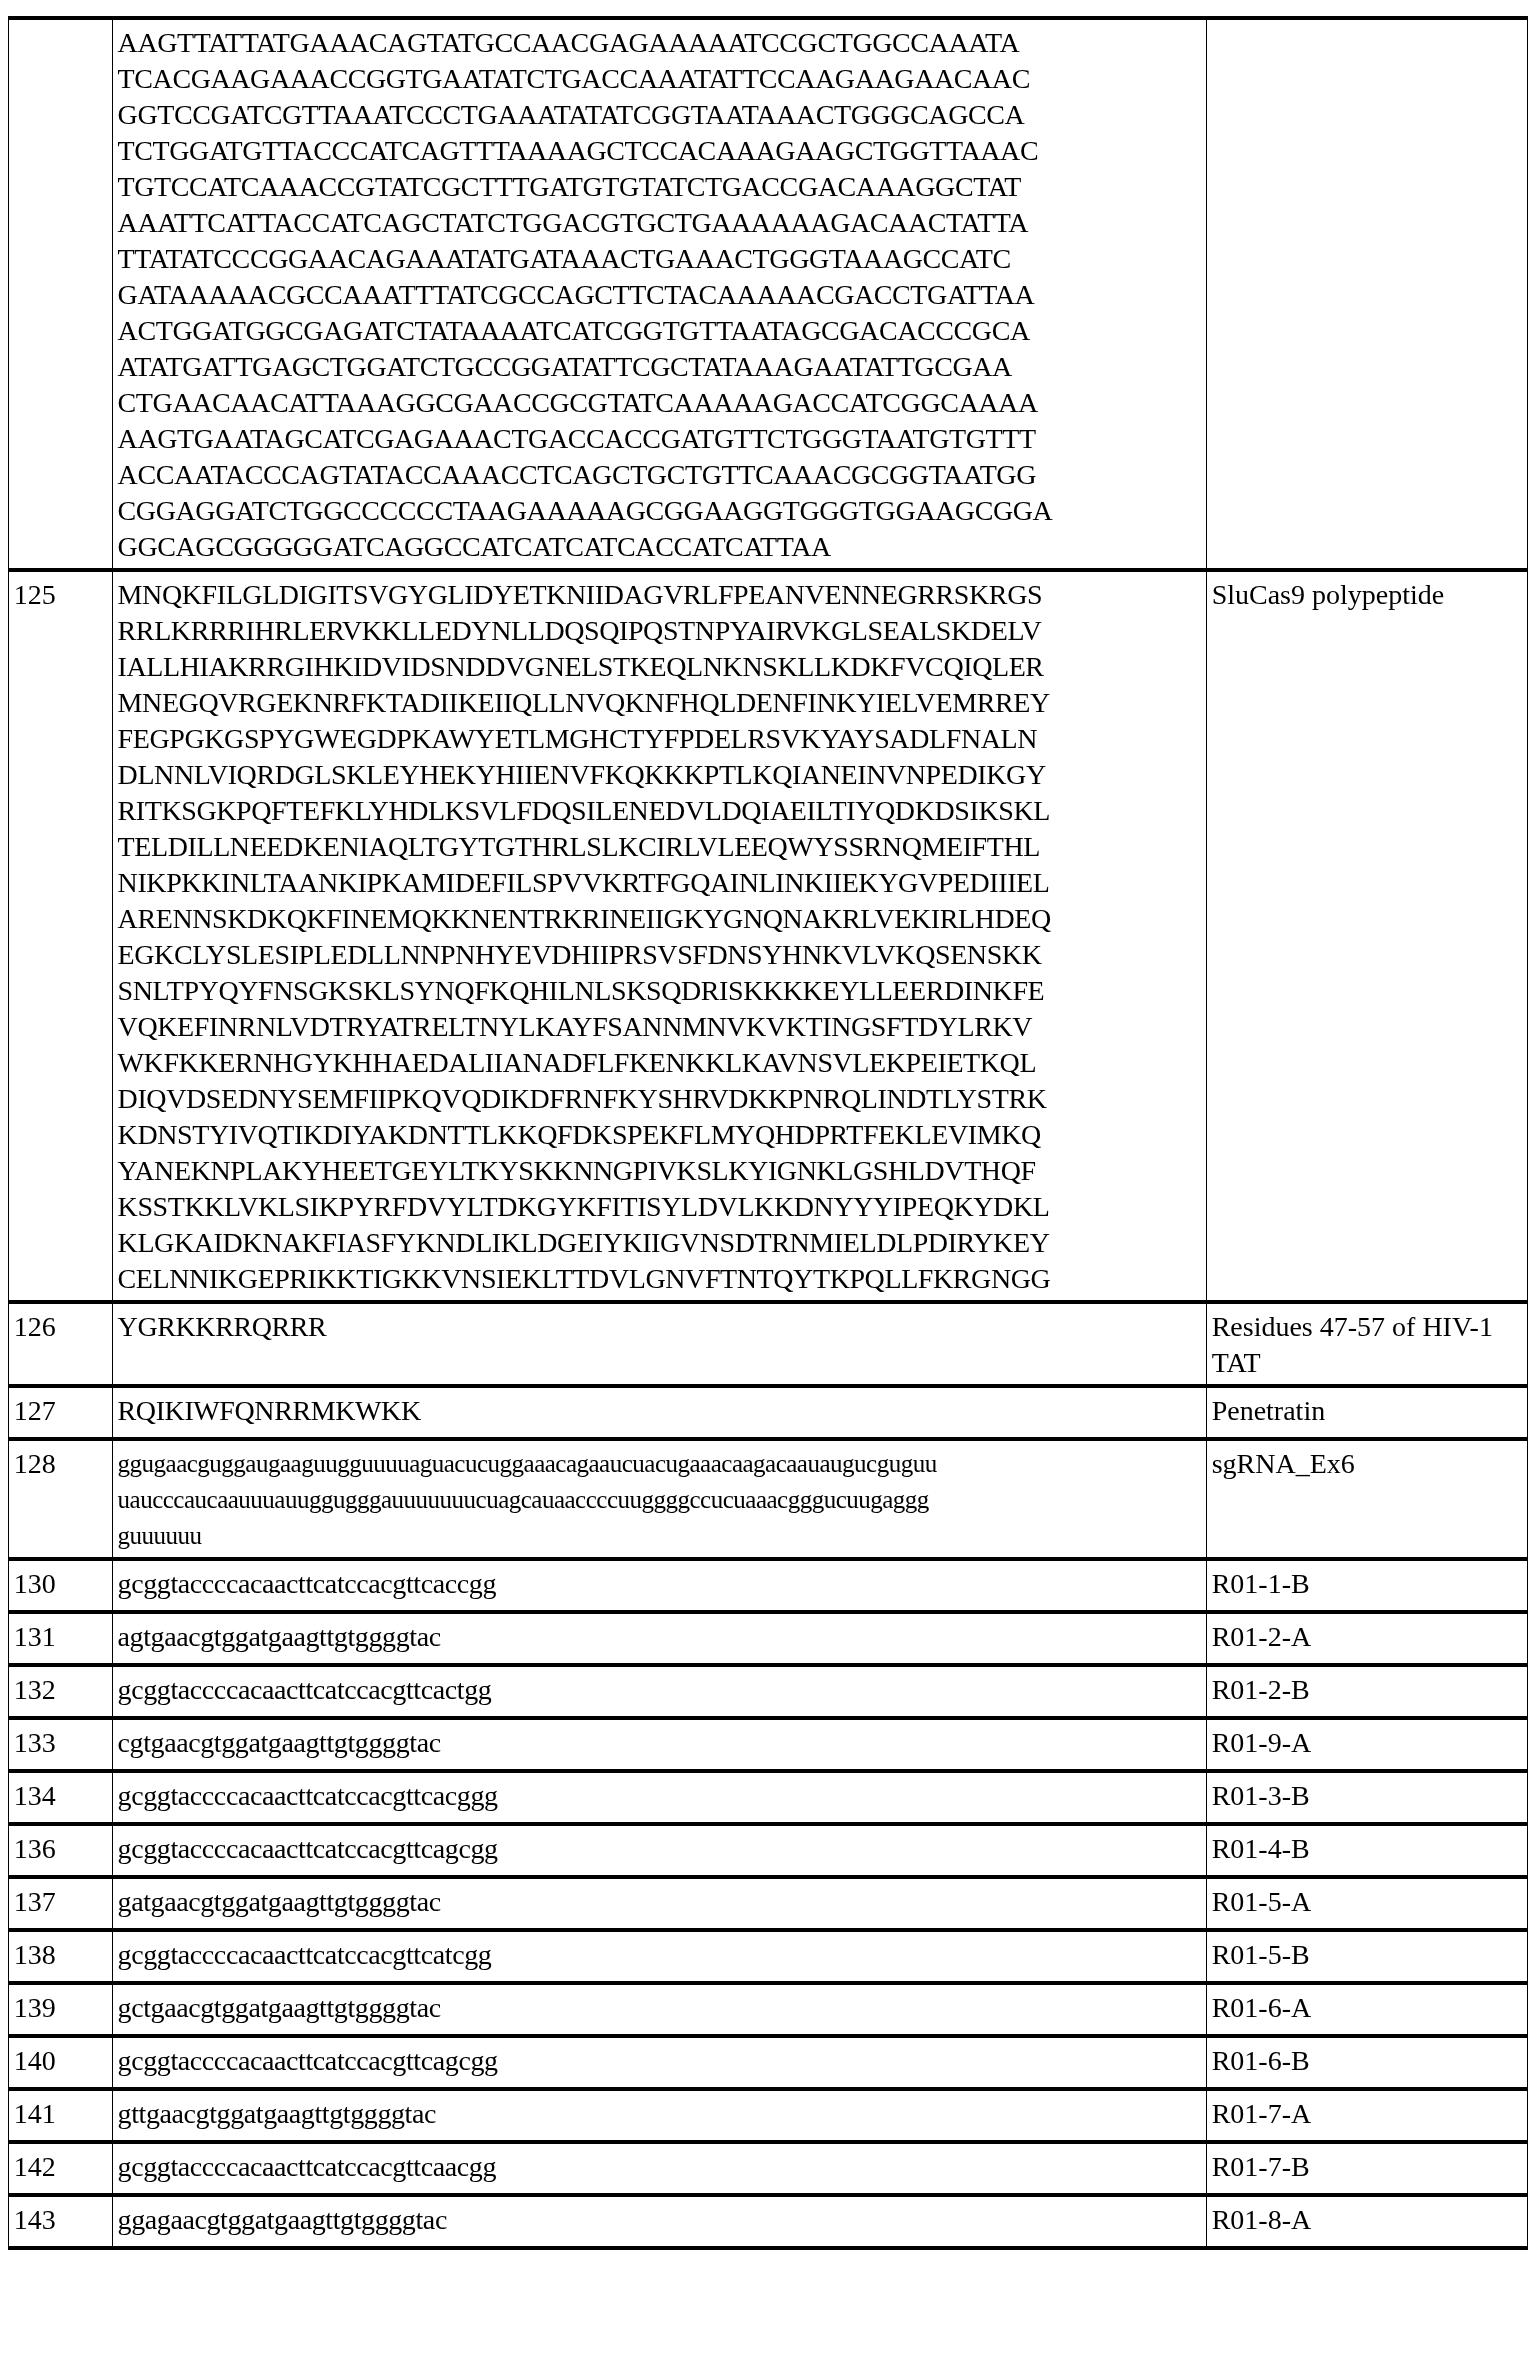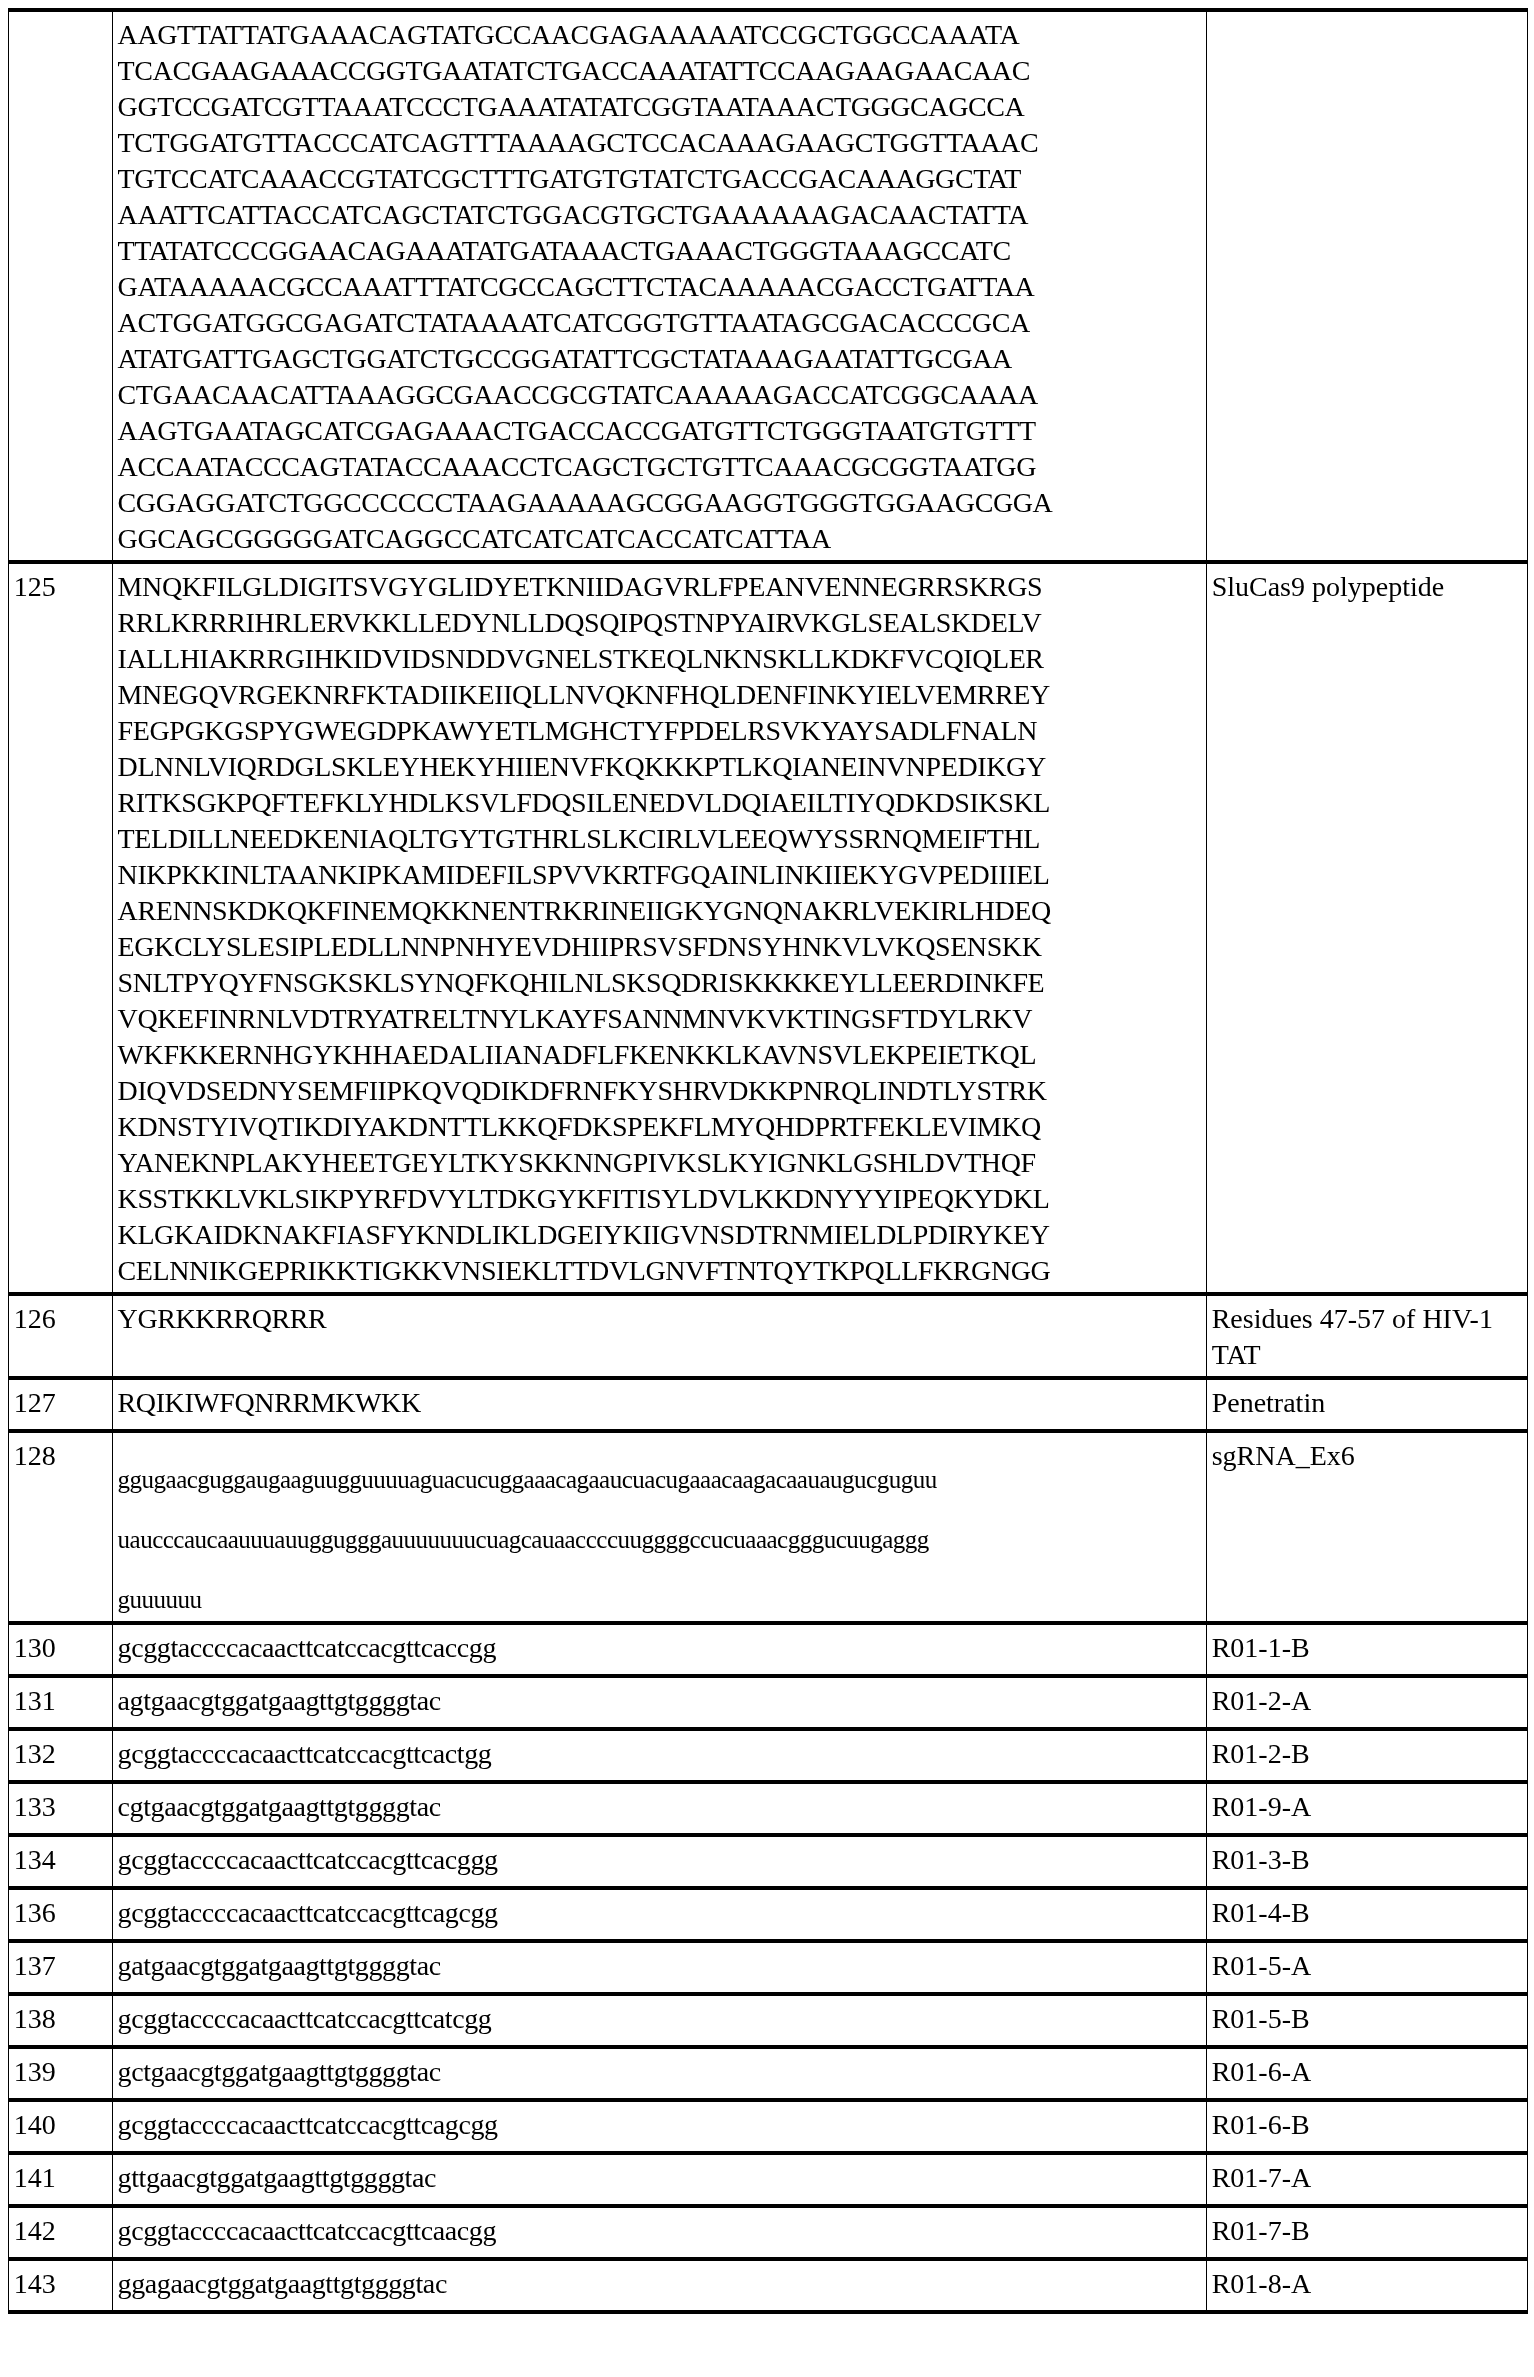--- a/index.html
+++ b/index.html
@@ -1,18 +1,18 @@
 <!DOCTYPE html>
 <html style="font-size:12.8px"><head>
 <meta charset="utf-8">
 <style>
   html, body { margin: 0; padding: 0; background: #ffffff; }
   body { width: 1535px; height: 2377px; overflow: hidden; position: relative; }
   .seq-table {
-    position: absolute; left: 8px; top: 8px;
+    position: absolute; left: 8px; top: 16px;
     width: 1520px;
     border-collapse: collapse;
     table-layout: fixed;
     font-family: "Liberation Serif", "DejaVu Serif", serif;
     font-size: 28px;
     color: #000;
   }
   .seq-table td {
     border-left: 1.6px solid #000;
     border-right: 1.6px solid #000;
@@ -21,21 +21,21 @@
     line-height: 36px;
     word-break: break-all;
   }
   .seq-table tr { border-top: 4.8px solid #000; }
   .seq-table tr:last-child { border-bottom: 4.8px solid #000; }
   .col-id { width: 85px; }
   .col-seq { width: 896px; }
   .col-desc { width: 263px; }
   td.desc { word-break: normal; }
   .seq-line { display: block; white-space: nowrap; letter-spacing: -0.4px; }
-  .rna { font-size: 25px; letter-spacing: -0.5px; margin-top: 24px; }
+  .rna { font-size: 25px; letter-spacing: -0.5px; }
   tr.short td { height: 41px; }
 </style>
 </head>
 <body>
 
 <table class="seq-table">
   <colgroup>
     <col class="col-id">
     <col class="col-seq">
     <col class="col-desc">

